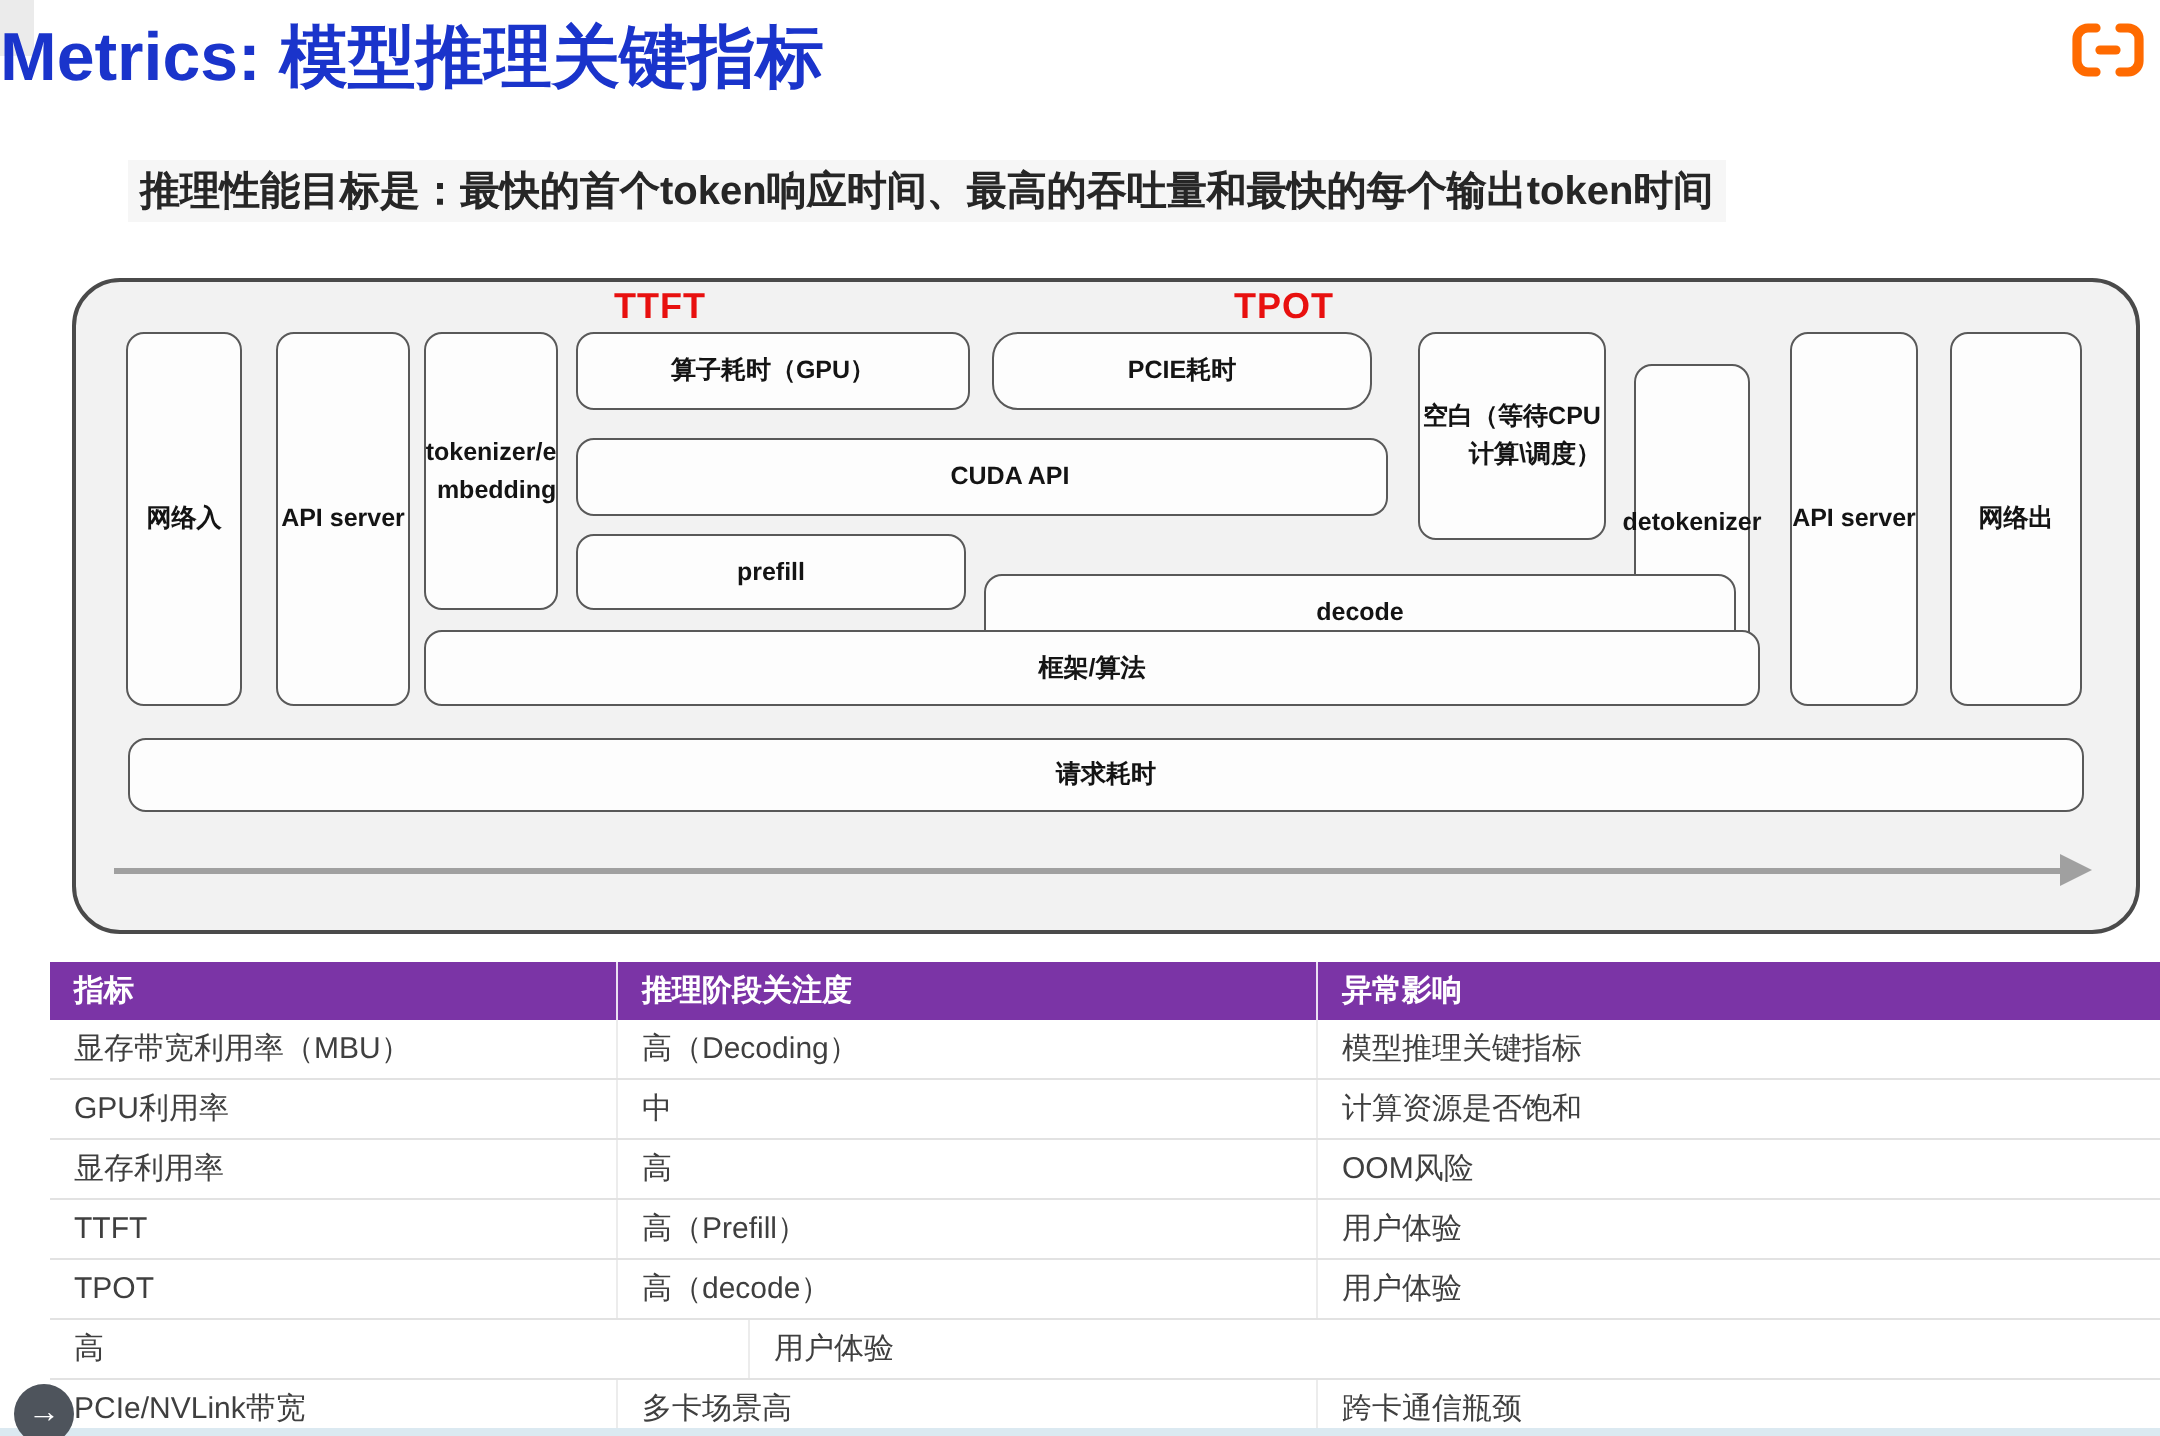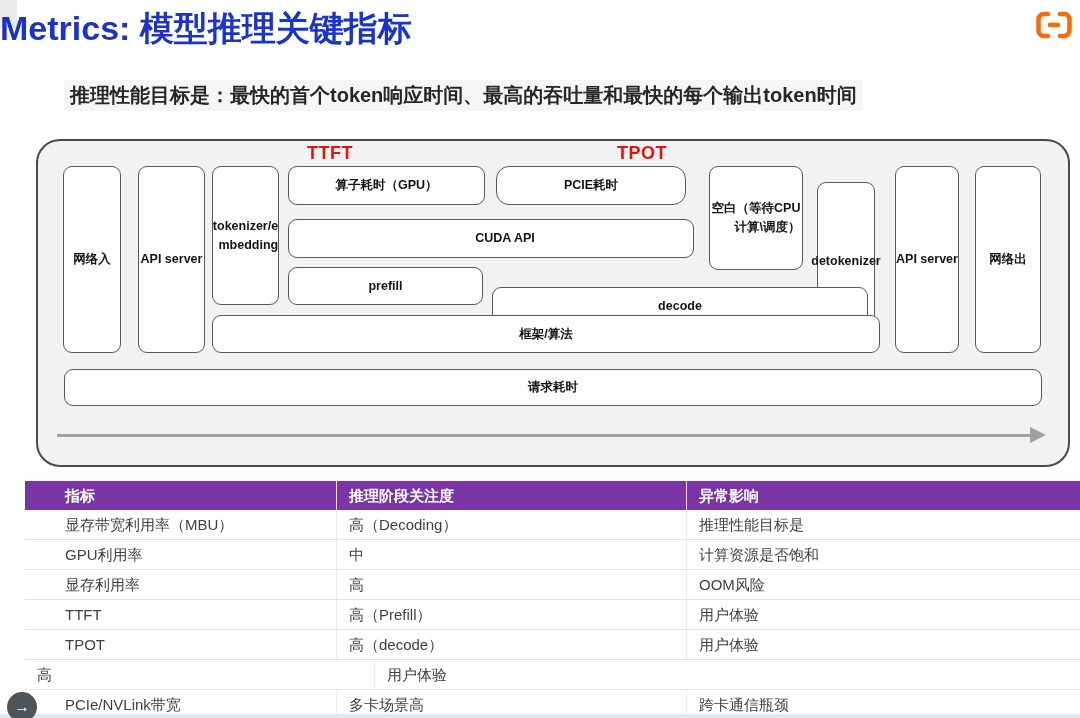--- a/index.html
+++ b/index.html
@@ -103,21 +103,21 @@
   .t-body .t-row{
     color:#3f3f3f;background:#ffffff;
     border-bottom:1px solid #e2e2e2;
   }
   .t-body .t-cell{border-right:1px solid #ececec;}
   .t-body .t-cell:last-child{border-right:none;}
   .t-cell{
     padding-left:12px;box-sizing:border-box;
     white-space:nowrap;overflow:hidden;
   }
-  .t-cell.c0{width:284px;margin-left:28px;}
+  .t-cell.c0{width:284px;}
   .t-cell.c1{width:350px;}
   .t-cell.c2{width:358px;}
   
   .bottom-strip{
     position:absolute;left:0;bottom:0;width:1080px;height:4px;
     background:#dbe9f1;
   }
   .nav-circle{
     position:absolute;left:7px;top:692px;width:30px;height:30px;
     border-radius:50%;
@@ -177,21 +177,21 @@
   <div class="metric-table">
     <div class="t-row t-head">
       <div class="t-cell c0">指标</div>
       <div class="t-cell c1">推理阶段关注度</div>
       <div class="t-cell c2">异常影响</div>
     </div>
     <div class="t-body" id="table-body">
         <div class="t-row">
           <div class="t-cell c0">显存带宽利用率（MBU）</div>
           <div class="t-cell c1">高（Decoding）</div>
-          <div class="t-cell c2">推理性能目标是</div>
+          <div class="t-cell c2">模型推理关键指标</div>
         </div>
         <div class="t-row">
           <div class="t-cell c0">GPU利用率</div>
           <div class="t-cell c1">中</div>
           <div class="t-cell c2">计算资源是否饱和</div>
         </div>
         <div class="t-row">
           <div class="t-cell c0">显存利用率</div>
           <div class="t-cell c1">高</div>
           <div class="t-cell c2">OOM风险</div>

